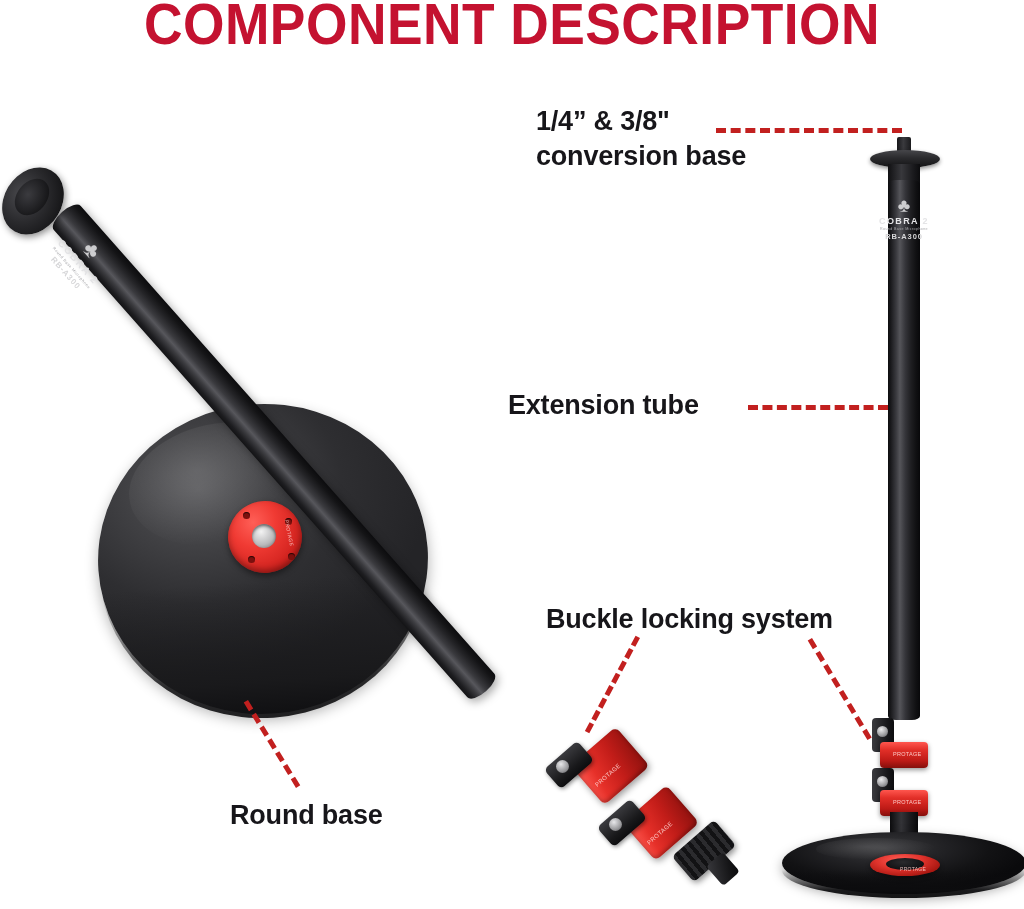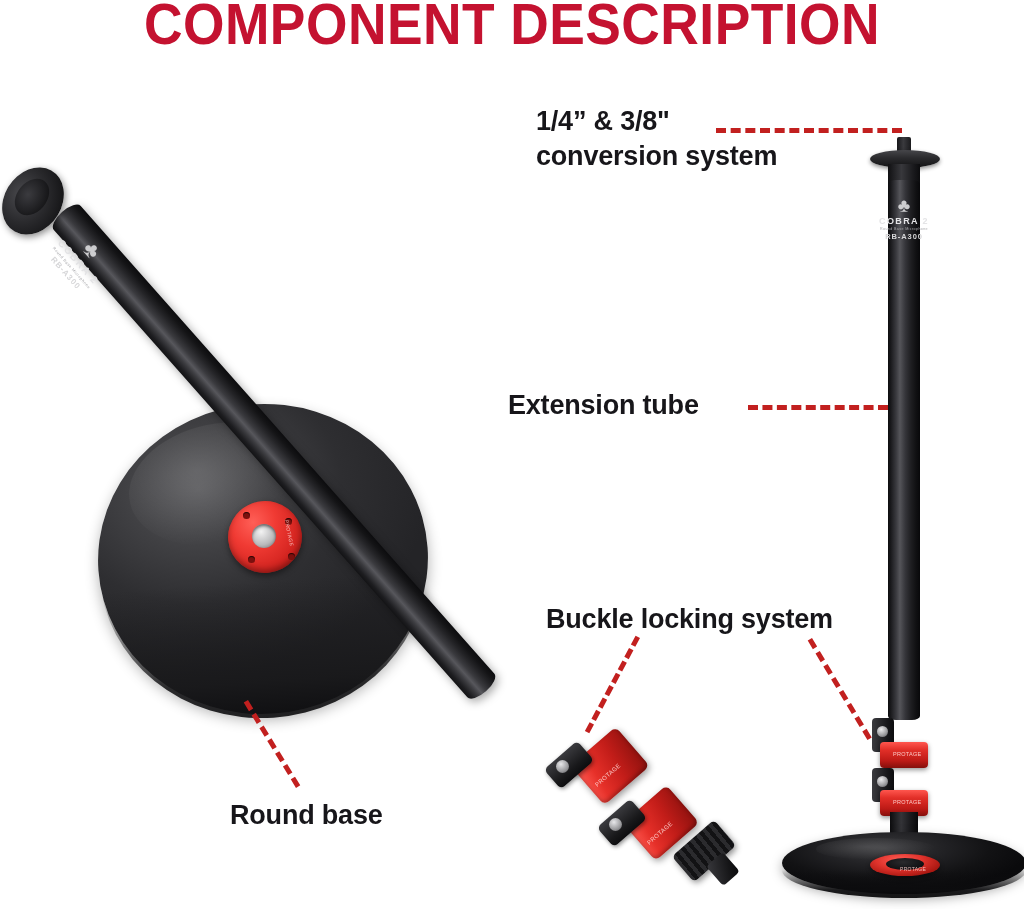--- a/index.html
+++ b/index.html
@@ -436,21 +436,21 @@
   </div>
 
   <div class="dash-h" id="dash-screw"></div>
   <div class="dash-h" id="dash-ext"></div>
   <div class="dash-diag" id="dash-base"></div>
   <div class="dash-diag" id="dash-bk-l"></div>
   <div class="dash-diag" id="dash-bk-r"></div>
 
   <div class="callout" id="lbl-screw">
     <div>1/4” &amp; 3/8"</div>
-    <div>conversion system</div>
+    <div>conversion base</div>
   </div>
 
   <div class="callout" id="lbl-ext">
     <div>Extension tube</div>
   </div>
 
   <div class="callout" id="lbl-buckle">
     <div>Buckle locking system</div>
   </div>
 

